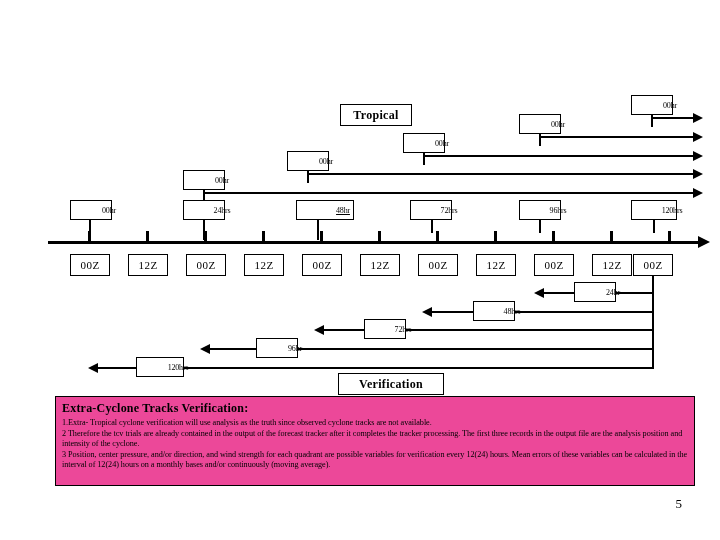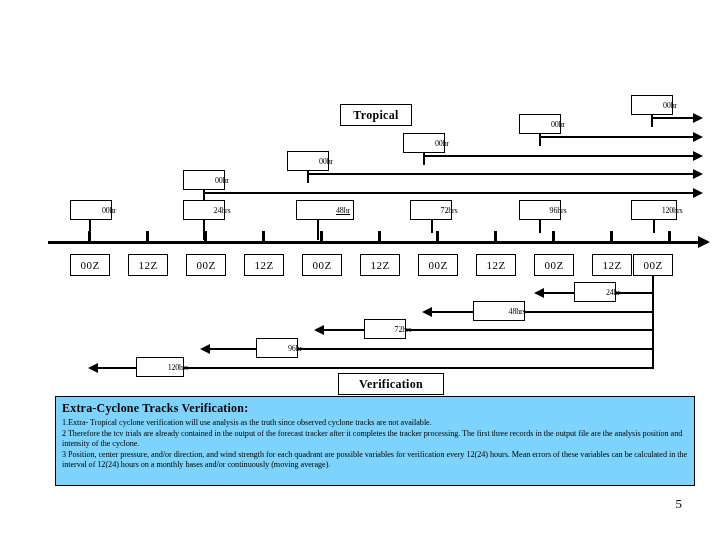--- a/index.html
+++ b/index.html
@@ -115,21 +115,21 @@
 
   
   #note-panel {
     position: absolute;
     left: 55px;
     top: 396px;
     width: 640px;
     height: 90px;
     box-sizing: border-box;
     border: 1px solid #000;
-    background: #7dd3fc;
+    background: #ec4899;
     padding: 4px 6px 2px 6px;
     z-index: 6;
   }
   #note-title {
     font-size: 12px;
     font-weight: bold;
     letter-spacing: 0.2px;
     margin-bottom: 2px;
   }
   .note-line {
@@ -280,21 +280,21 @@
 
     <div class="vline" style="left:652px; top:276px; height:93px;"></div>
 
     <div class="hline" style="left:540px; top:292px; width:114px;"></div>
     <div class="box small" style="left:574px; top:282px; width:42px;">
       <span>24hr</span>
     </div>
     <div class="arrow-l" style="left:534px; top:288px;"></div>
 
     <div class="hline" style="left:428px; top:311px; width:226px;"></div>
-    <div class="box small" style="left:473px; top:301px; width:52px;justify-content:center;">
+    <div class="box small" style="left:473px; top:301px; width:42px;justify-content:center;">
       <span>48hrs</span>
     </div>
     <div class="arrow-l" style="left:422px; top:307px;"></div>
 
     <div class="hline" style="left:320px; top:329px; width:334px;"></div>
     <div class="box small" style="left:364px; top:319px; width:42px;">
       <span>72hrs</span>
     </div>
     <div class="arrow-l" style="left:314px; top:325px;"></div>
 

